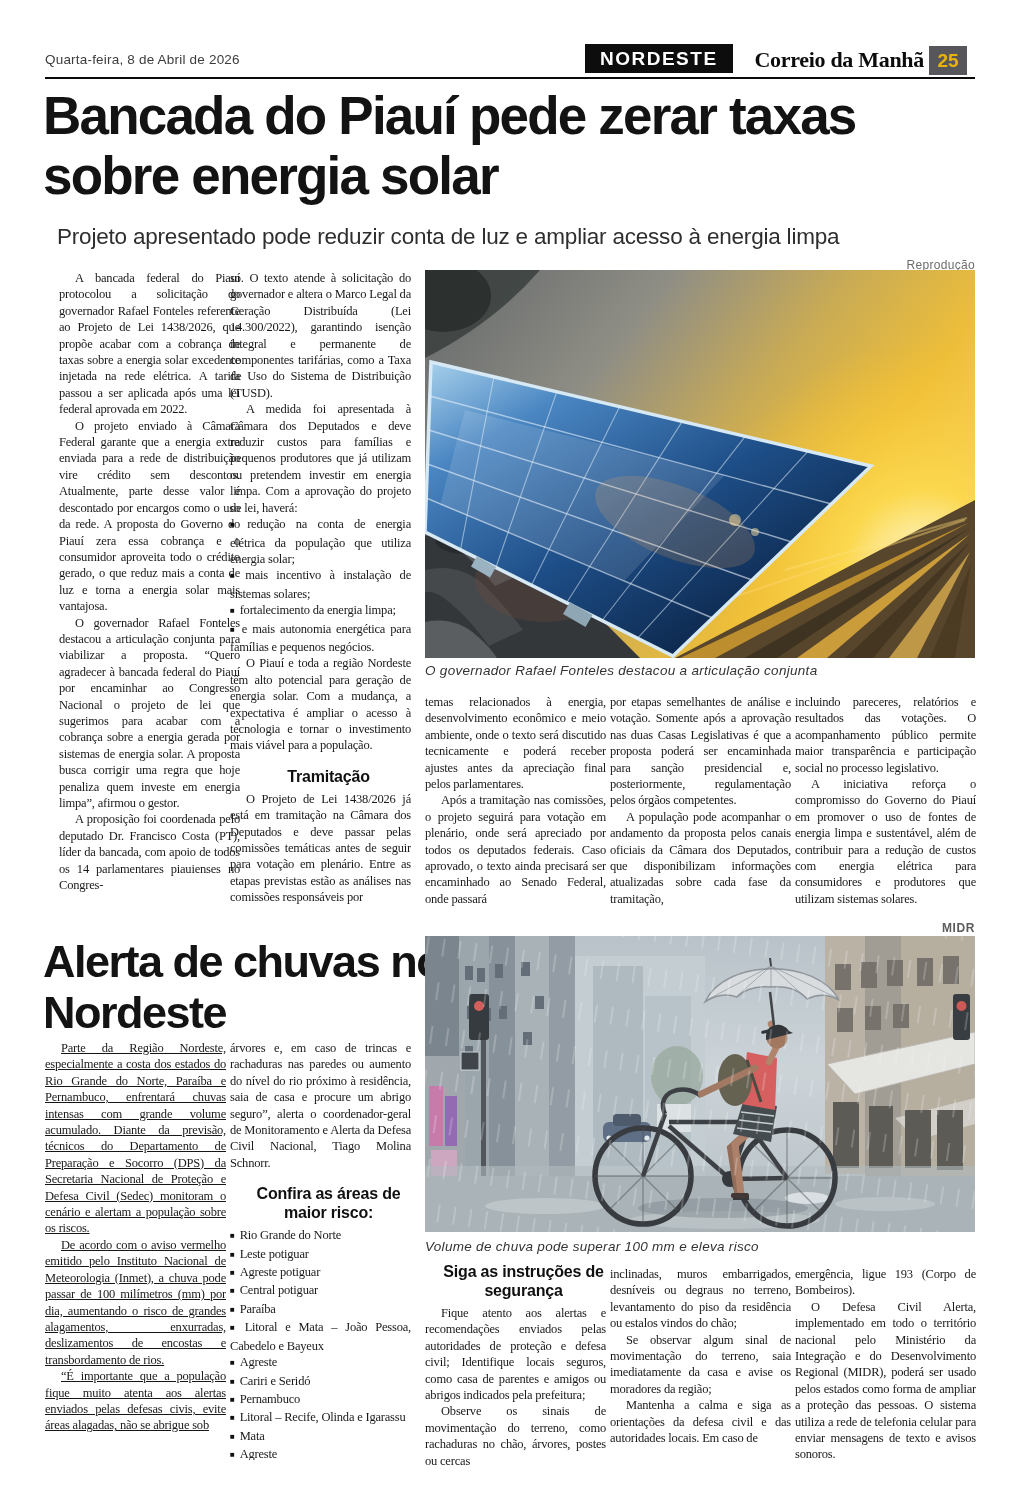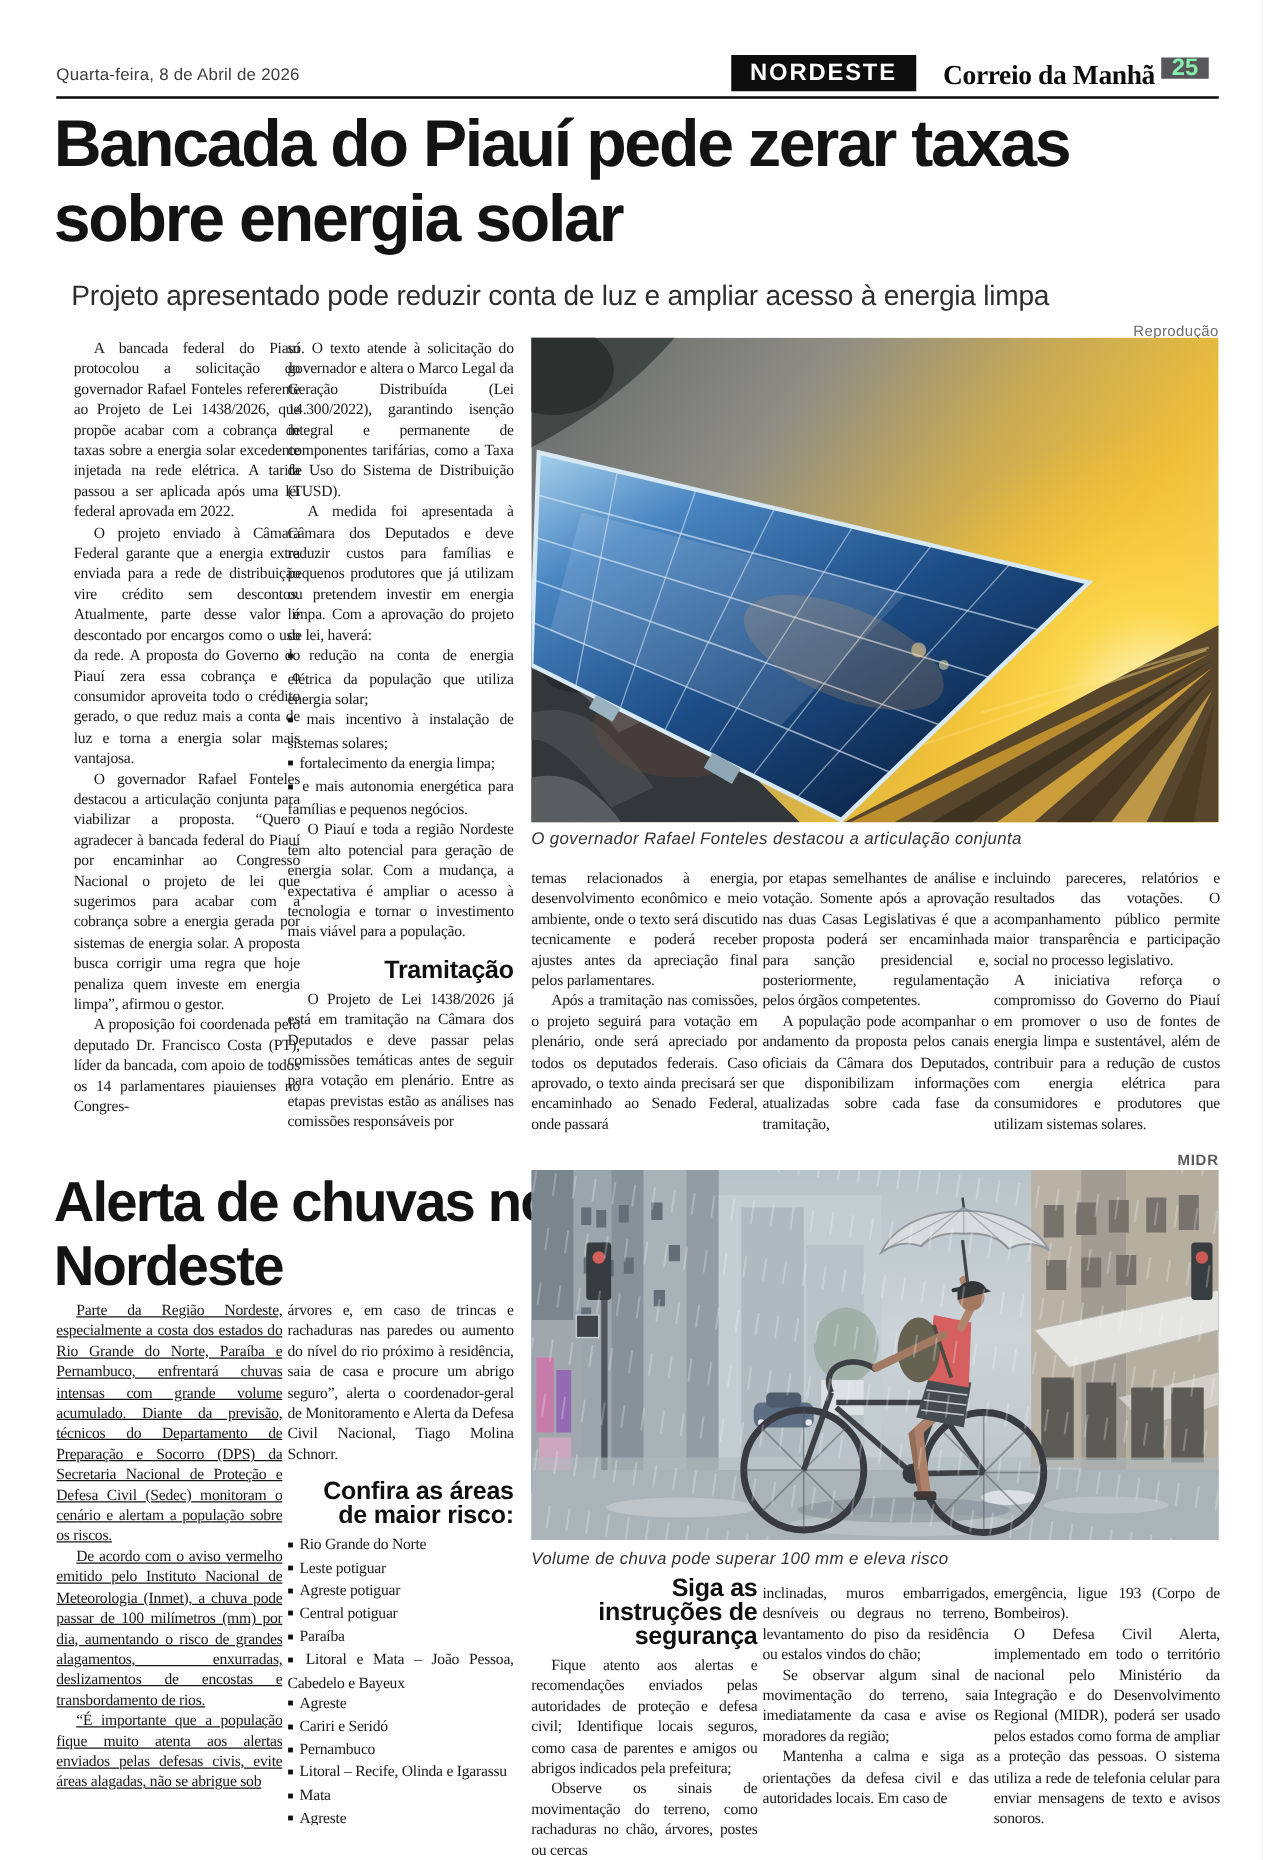--- a/index.html
+++ b/index.html
@@ -4,21 +4,21 @@
 <style>
   html,body{margin:0;padding:0;background:#e8e8e8;}
   .page{position:relative;width:1010px;height:1488px;background:#ffffff;overflow:hidden;
         font-family:"Liberation Sans",sans-serif;color:#161616;margin:0 auto;}
   
   .date{position:absolute;left:45px;top:52px;font-size:13.5px;color:#3c3c3c;letter-spacing:.2px;}
   .badge{position:absolute;left:585px;top:44px;height:29px;padding:0 15px;background:#0d0d0d;color:#fff;
          display:flex;align-items:center;font-size:19px;font-weight:700;letter-spacing:1.5px;}
   .masthead{position:absolute;right:86px;top:47px;font-family:"Liberation Serif",serif;font-weight:700;
             font-size:22px;color:#0c0c0c;letter-spacing:-.3px;}
-  .pagebox{position:absolute;left:929px;top:46px;width:38px;height:17px;background:#57575b;color:#86efac;
+  .pagebox{position:absolute;left:929px;top:46px;width:38px;height:29px;background:#57575b;color:#eab308;
            display:flex;align-items:center;justify-content:center;font-size:19px;font-weight:700;}
   .toprule{position:absolute;left:45px;top:77px;width:930px;height:2px;background:#0a0a0a;}
   
   .h1a{position:absolute;left:43px;top:86px;width:820px;font-size:53px;line-height:60px;font-weight:700;
        letter-spacing:-1.8px;color:#131313;}
   .sub{position:absolute;left:45px;top:224px;width:930px;font-size:22.5px;color:#2e2e2e;letter-spacing:-.2px;margin-left:12px;}
   .h1b{position:absolute;left:43px;top:936px;width:400px;font-size:45px;line-height:51px;font-weight:700;
        letter-spacing:-1.5px;color:#131313;}
   
   .photo{position:absolute;overflow:hidden;}
@@ -26,22 +26,22 @@
   .credit{position:absolute;font-size:12px;color:#6d6d6d;text-align:left;letter-spacing:.3px;}
   .credit.bold{font-weight:700;color:#5c5c5c;letter-spacing:.6px;}
   .caption{position:absolute;font-style:italic;font-size:13.5px;color:#333;letter-spacing:.3px;font-weight:500;}
   
   .col{position:absolute;width:181px;overflow:hidden;}
   .col p{margin:0;font-family:"Liberation Serif",serif;font-size:12.5px;line-height:16.4px;
          letter-spacing:-.2px;text-align:justify;color:#191919;hyphens:auto;-webkit-hyphens:auto;}
   .ind{text-indent:16px;}
   .bullet{text-indent:0;}
   .bullet::before{content:"■";font-size:8px;margin-right:5px;position:relative;top:-1px;color:#111;}
-  .col h3{margin:13px 0 5px 16px;font-family:"Liberation Sans",sans-serif;font-size:20px;line-height:19px;
-          font-weight:700;color:#101010;text-align:right;letter-spacing:-.2px;}
+  .col h3{margin:13px 0 5px 16px;font-family:"Liberation Sans",sans-serif;font-size:16px;line-height:19px;
+          font-weight:700;color:#101010;text-align:center;letter-spacing:-.2px;}
   .col h3.first{margin-top:0;}
 </style>
 </head>
 <body>
 
 <div class="page">
 
   <div class="date">Quarta-feira, 8 de Abril de 2026</div>
   <div class="badge">NORDESTE</div>
   <div class="masthead">Correio da Manhã</div>

